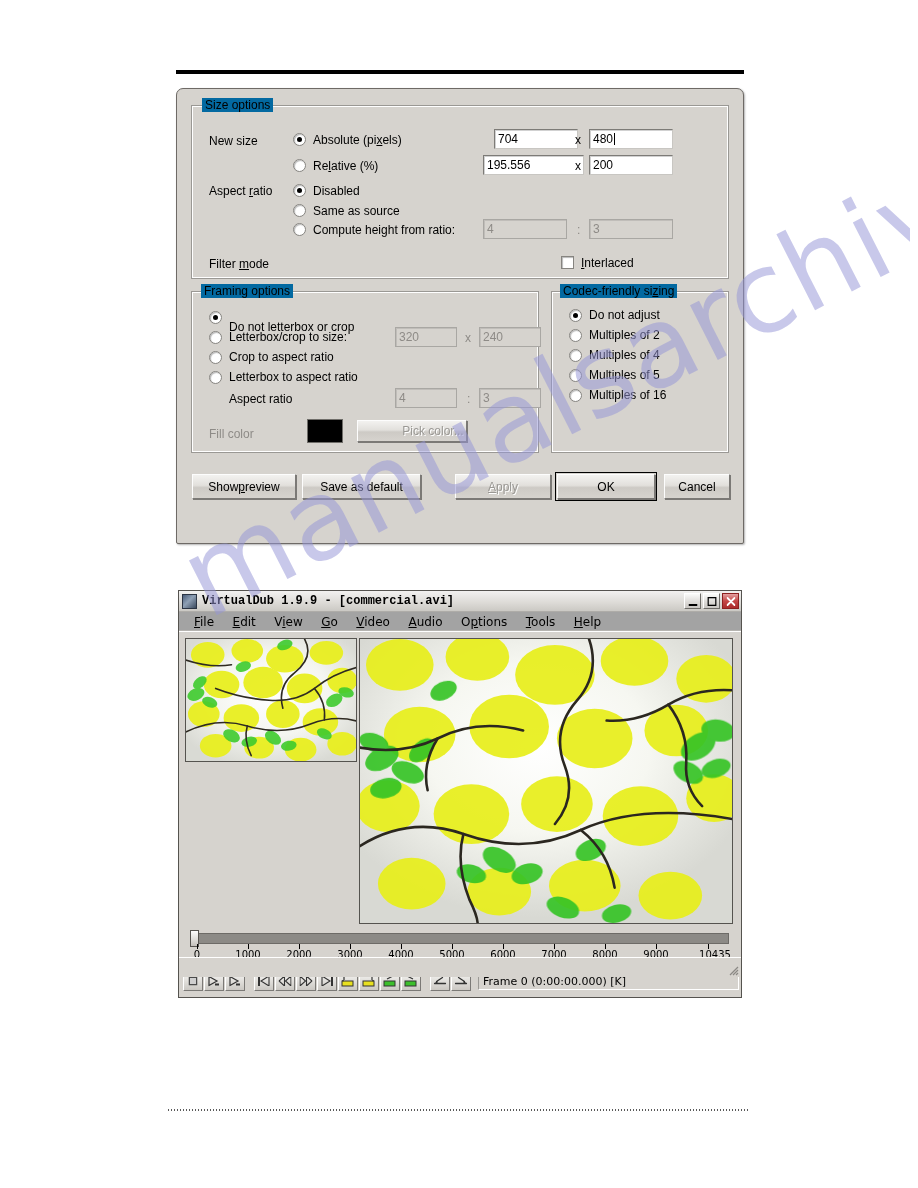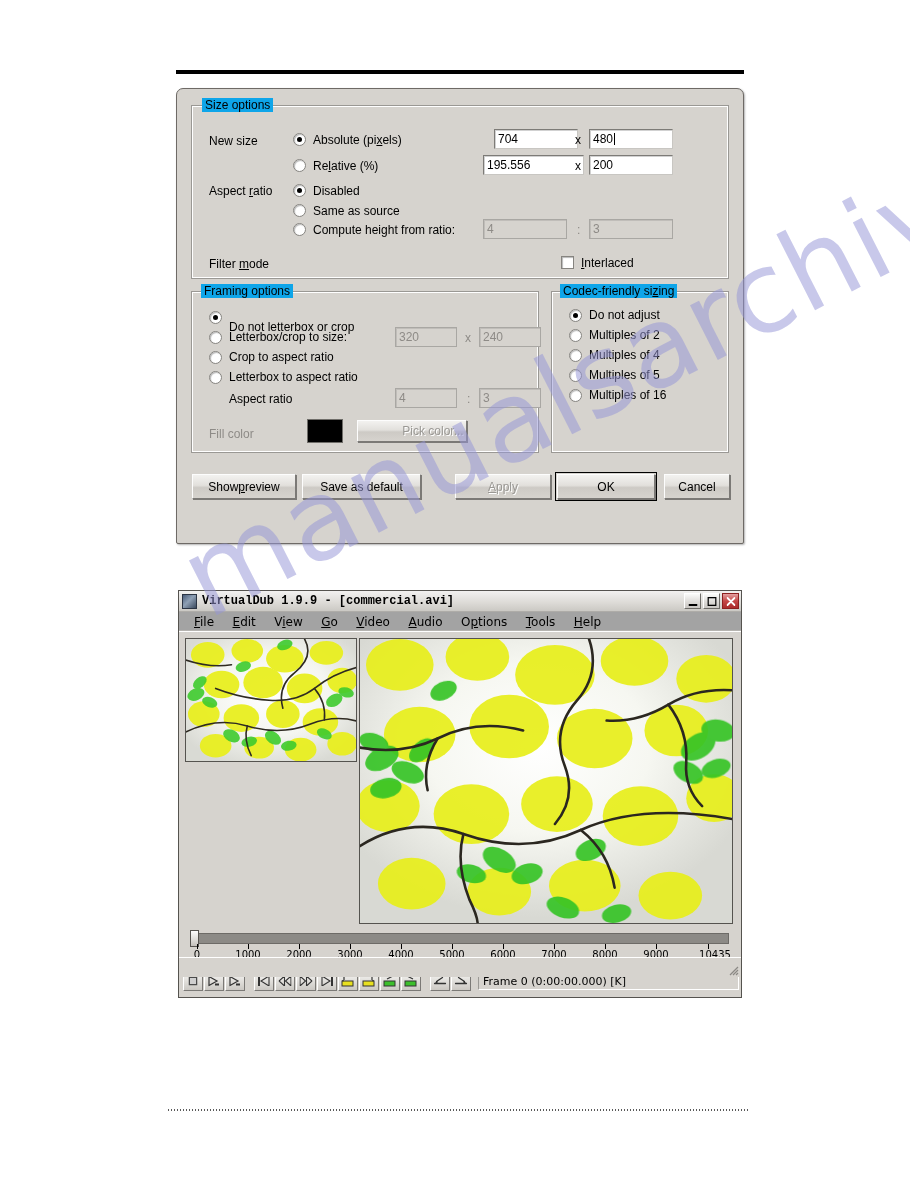--- a/index.html
+++ b/index.html
@@ -95,21 +95,21 @@
     background: transparent;
   }
   .group-inner-hl {
     position: absolute; inset: 0;
     border: 1px solid #ffffff;
     border-right-color: #ffffff; border-bottom-color: #ffffff;
     pointer-events: none;
   }
   .group-legend {
     position: absolute; top: -8px; left: 7px;
-    background: #0ea5e9;
+    background: #0369a1;
     padding: 0 3px;
     font-size: 12px; color: #000;
     white-space: nowrap;
   }
 
   .lbl { position: absolute; font-size: 12px; color: #000; white-space: nowrap; }
   .lbl.dim { color: #8e8b87; }
 
   
   .radio {

